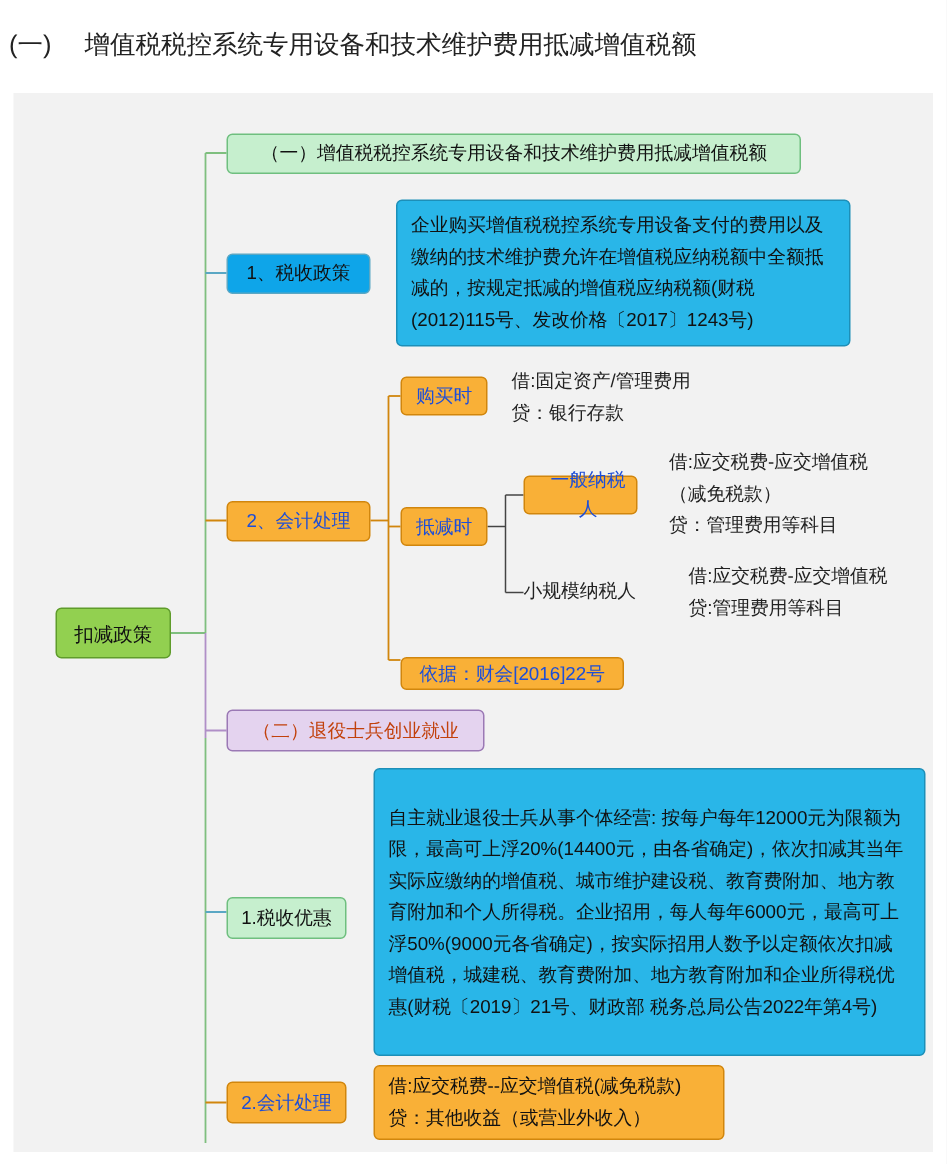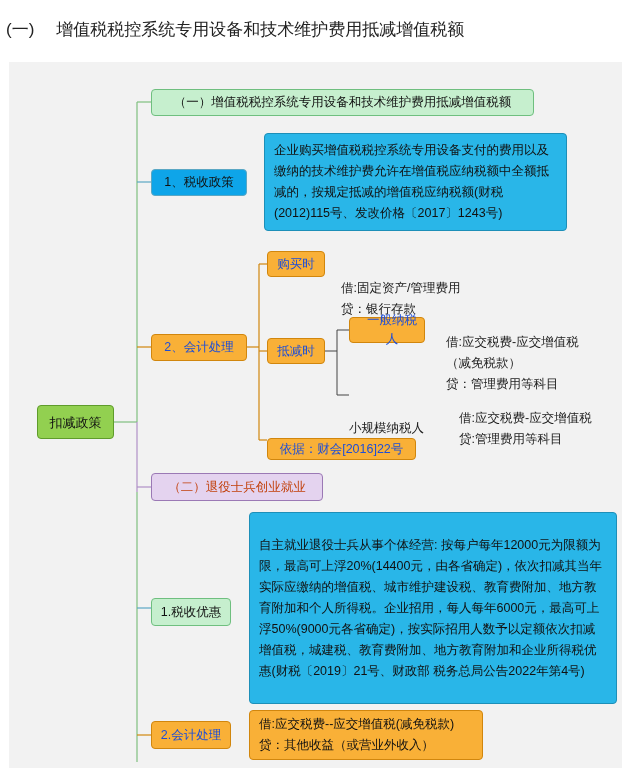--- a/index.html
+++ b/index.html
@@ -67,21 +67,20 @@
     padding:24px 9px;line-height:21px;font-size:12.5px;
   }
   .n-orange-box{
     background:#f9b037;border:1px solid #d1860d;color:#111;
     text-align:left;justify-content:flex-start;
     padding:7px 9px;line-height:21px;font-size:12.5px;
   }
   .plain{
     position:absolute;font-size:12.5px;line-height:21px;color:#222;
     white-space:pre-line;
-    margin-top:34px;
   }
 </style>
 </head>
 <body>
 
 <div id="root">
 
   <div class="header">
     <span class="num">(一)</span>
     <span class="title">增值税税控系统专用设备和技术维护费用抵减增值税额</span>

